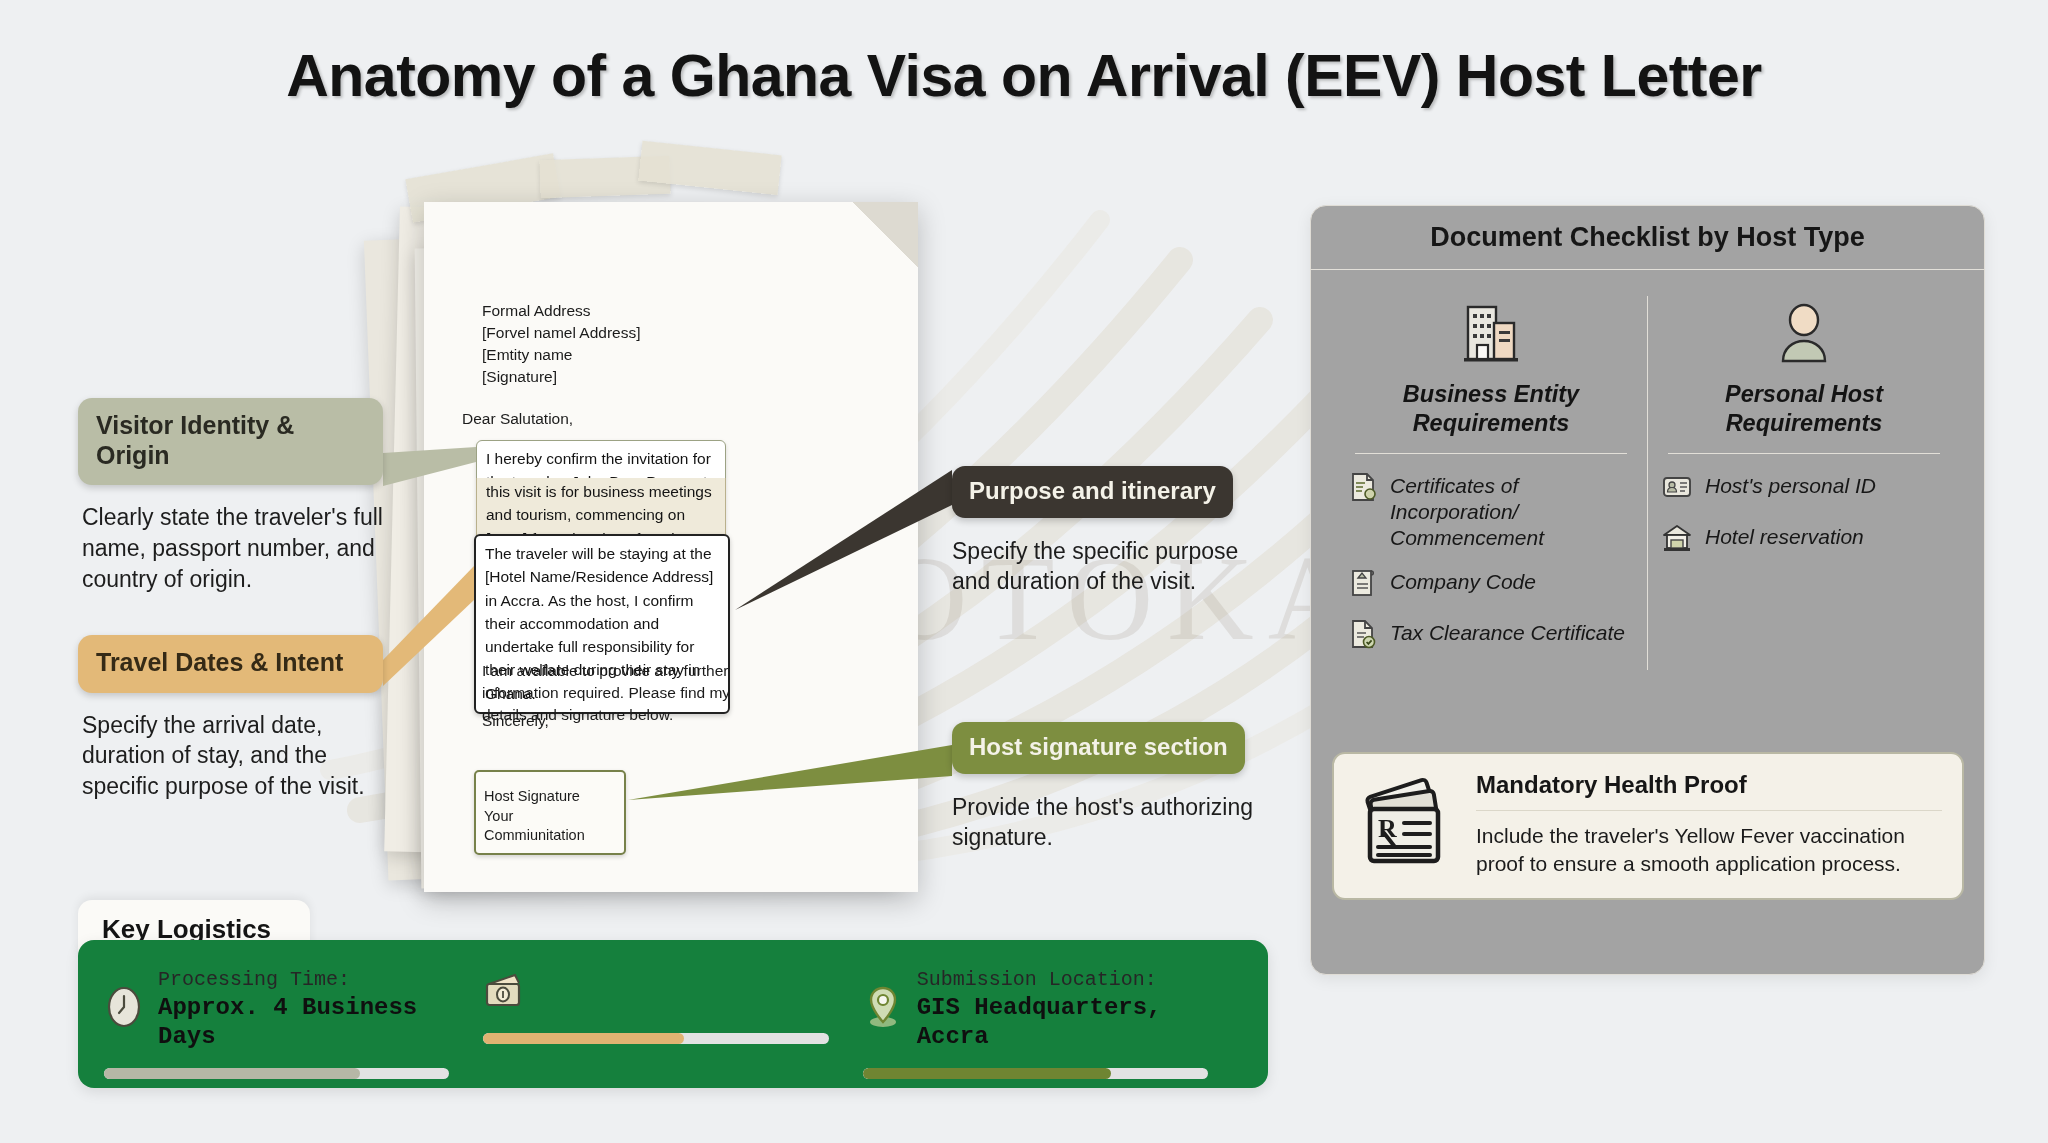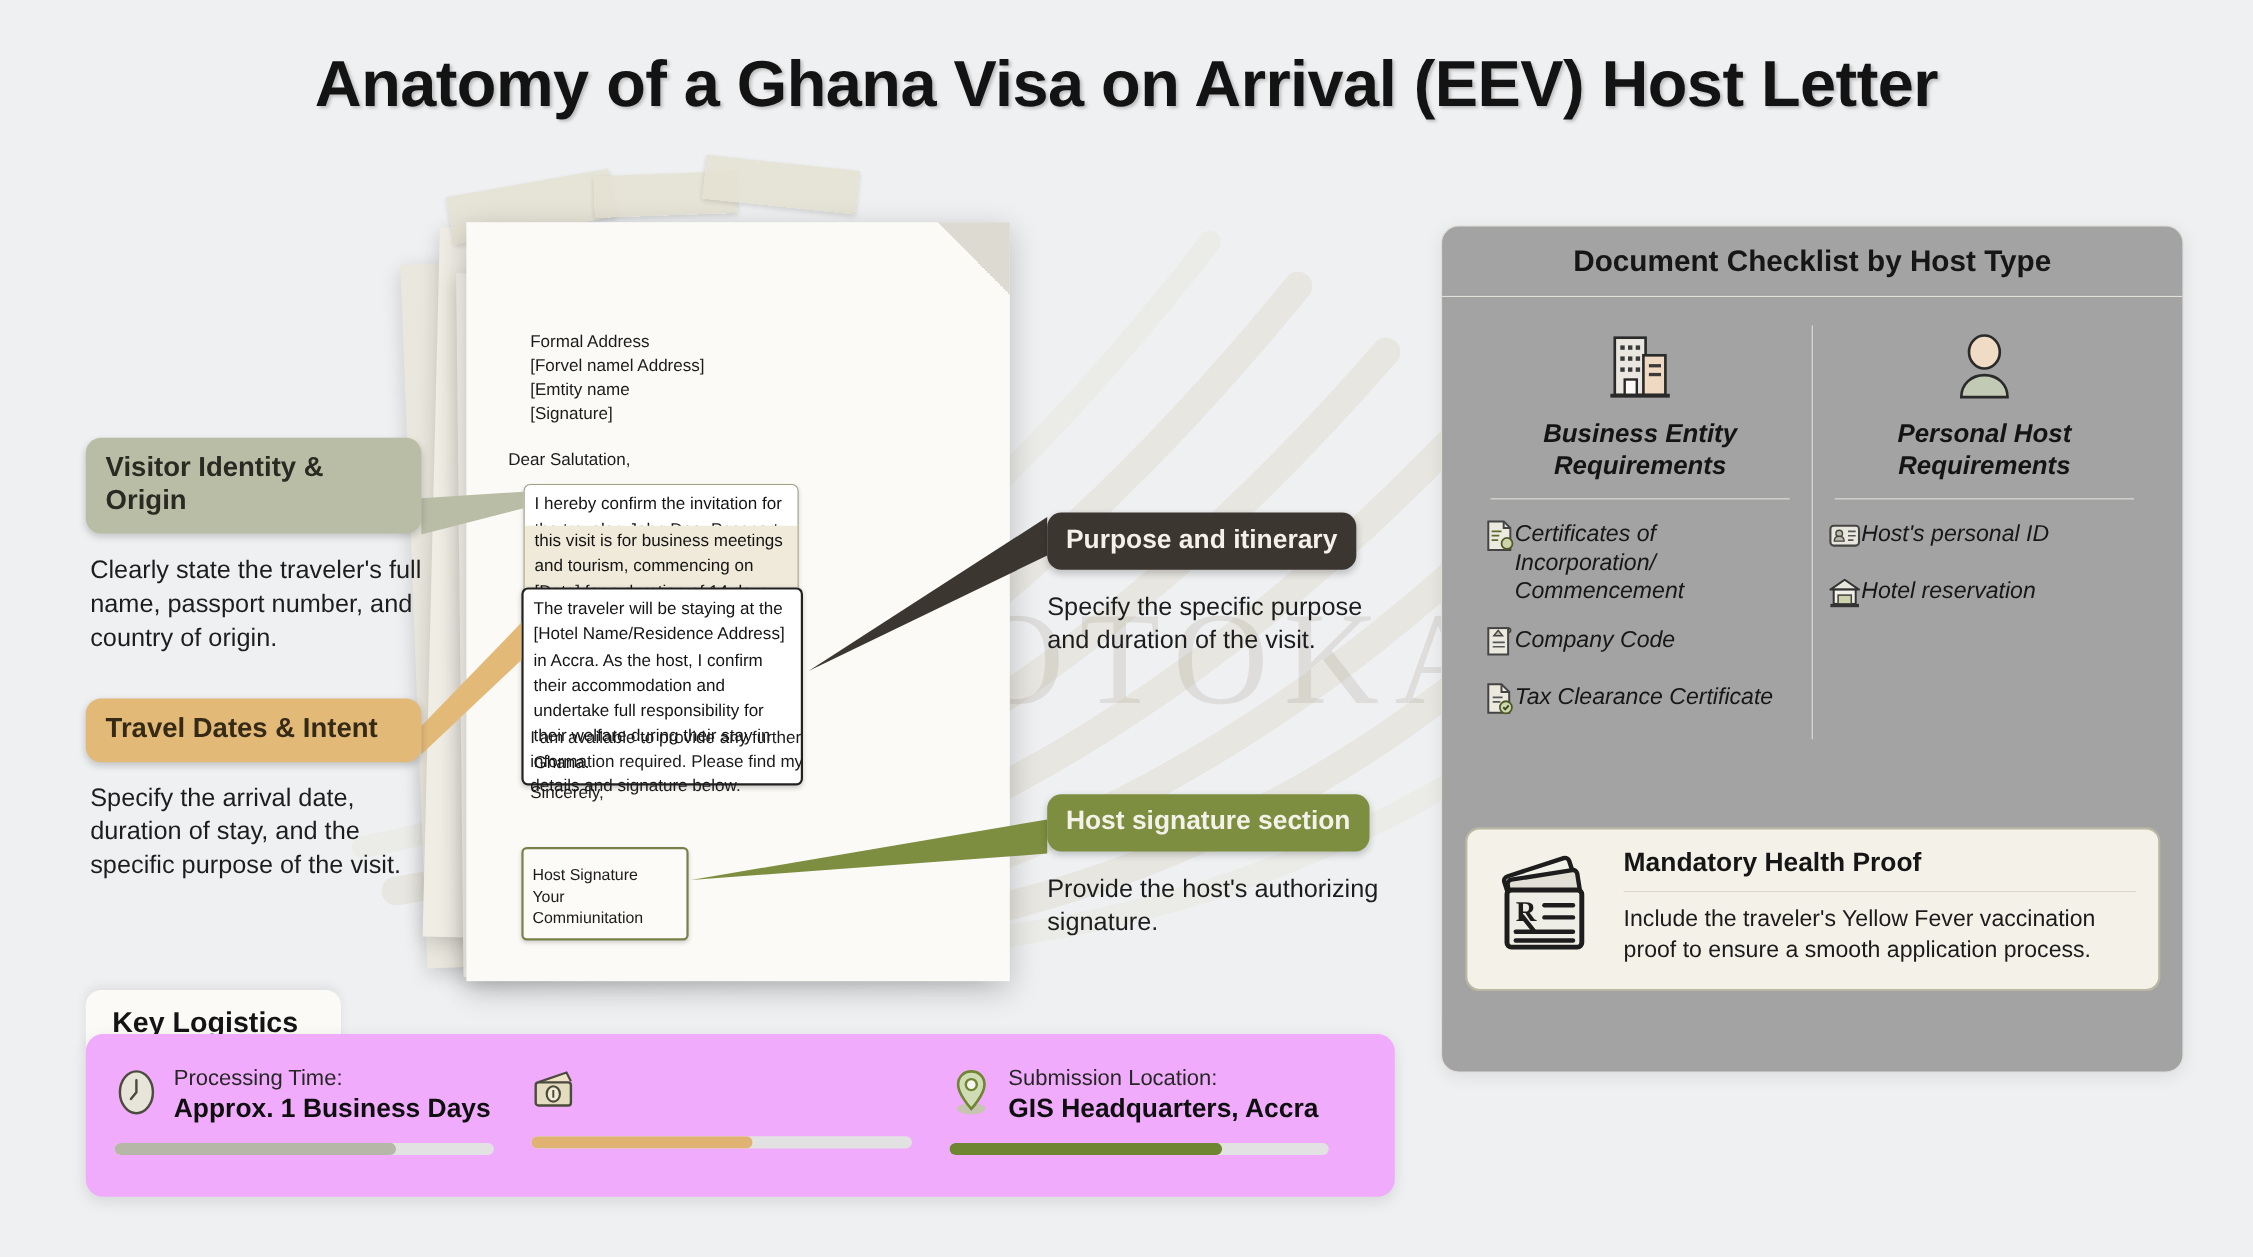--- a/index.html
+++ b/index.html
@@ -122,37 +122,37 @@
   #cols{ display:flex; padding:26px 24px 0 24px;font-style:italic; }
   .col{ flex:1; padding:0 14px; }
   .col.left{ border-right:1px solid #e2dfd8; }
   .colIcon{ height:72px; display:flex; align-items:center; justify-content:center; }
   .colTitle{
     margin-top:12px; text-align:center; font-size:23.5px; font-weight:bold;
     line-height:1.22; color:#141414;
   }
   .colRule{ margin:16px 6px 0 6px; height:1px; background:#e2dfd8; }
   .items{ margin-top:18px; }
-  .item{ display:flex; align-items:flex-start; margin-bottom:17px; }
+  .item{ display:flex; align-items:flex-start; gap:13px; margin-bottom:17px; }
   .item .txt{ font-size:21px; line-height:1.24; color:#171717; padding-top:1px; }
 
   
   #health{
     position:absolute; left:1332px; top:752px; width:632px;
     background:#f4f1e8; border:2px solid #b9b8a4; border-radius:13px;
     padding:17px 20px 19px 20px; display:flex; gap:18px;
   }
   #healthTitle{ font-size:24px; font-weight:bold; color:#161616; }
   #healthRule{ margin:11px 0 11px 0; height:1px; background:#dbd7c9; }
   #healthBody{ font-size:21px; line-height:1.32; color:#1b1b1b; }
 
   
   #logis{
     position:absolute; left:78px; top:940px; width:1190px; height:148px;
-    background:#f0abfc; border-radius:16px; box-shadow:0 4px 14px rgba(0,0,0,.1);
+    background:#15803d; border-radius:16px; box-shadow:0 4px 14px rgba(0,0,0,.1);font-family:Liberation Mono, monospace;
   }
   #logisTab{
     position:absolute; left:78px; top:900px; width:232px; height:58px;
     background:#fbfaf7; border-radius:14px 14px 0 0;
     box-shadow:0 -3px 10px rgba(0,0,0,.07);
     display:flex; align-items:center; padding-left:24px;
     font-size:26px; font-weight:bold; color:#141414;
   }
   #logisRow{ display:flex; padding:28px 26px 0 26px; }
   .lg{ flex:1; padding-right:34px; }
@@ -379,21 +379,21 @@
     <div class="lg">
       <div class="lgTop">
         <span>
           <svg width="40" height="44" viewBox="0 0 40 44">
               <ellipse cx="20" cy="22" rx="15" ry="19" fill="#e7e5da" stroke="#4b4b3d" stroke-width="2.2"></ellipse>
               <path d="M20 11v11l-5 6" fill="none" stroke="#4b4b3d" stroke-width="2.2" stroke-linecap="round"></path>
             </svg>
         </span>
         <span>
           <span class="lgLbl" style="display:block">Processing Time:</span>
-          <span class="lgVal" style="display:block">Approx. 1 Business Days</span>
+          <span class="lgVal" style="display:block">Approx. 4 Business Days</span>
         </span>
       </div>
       <div class="bar">
           <i style="width:74%;background:#b6b7a6"></i>
         </div>
     </div>
 
     <div class="lg">
       <div class="lgTop">
         <span>

